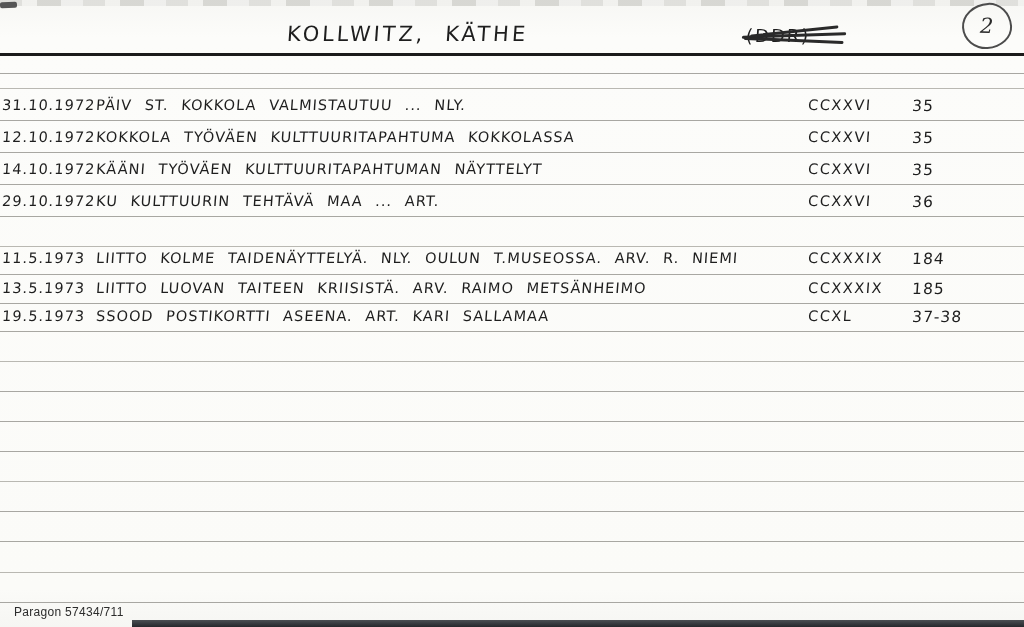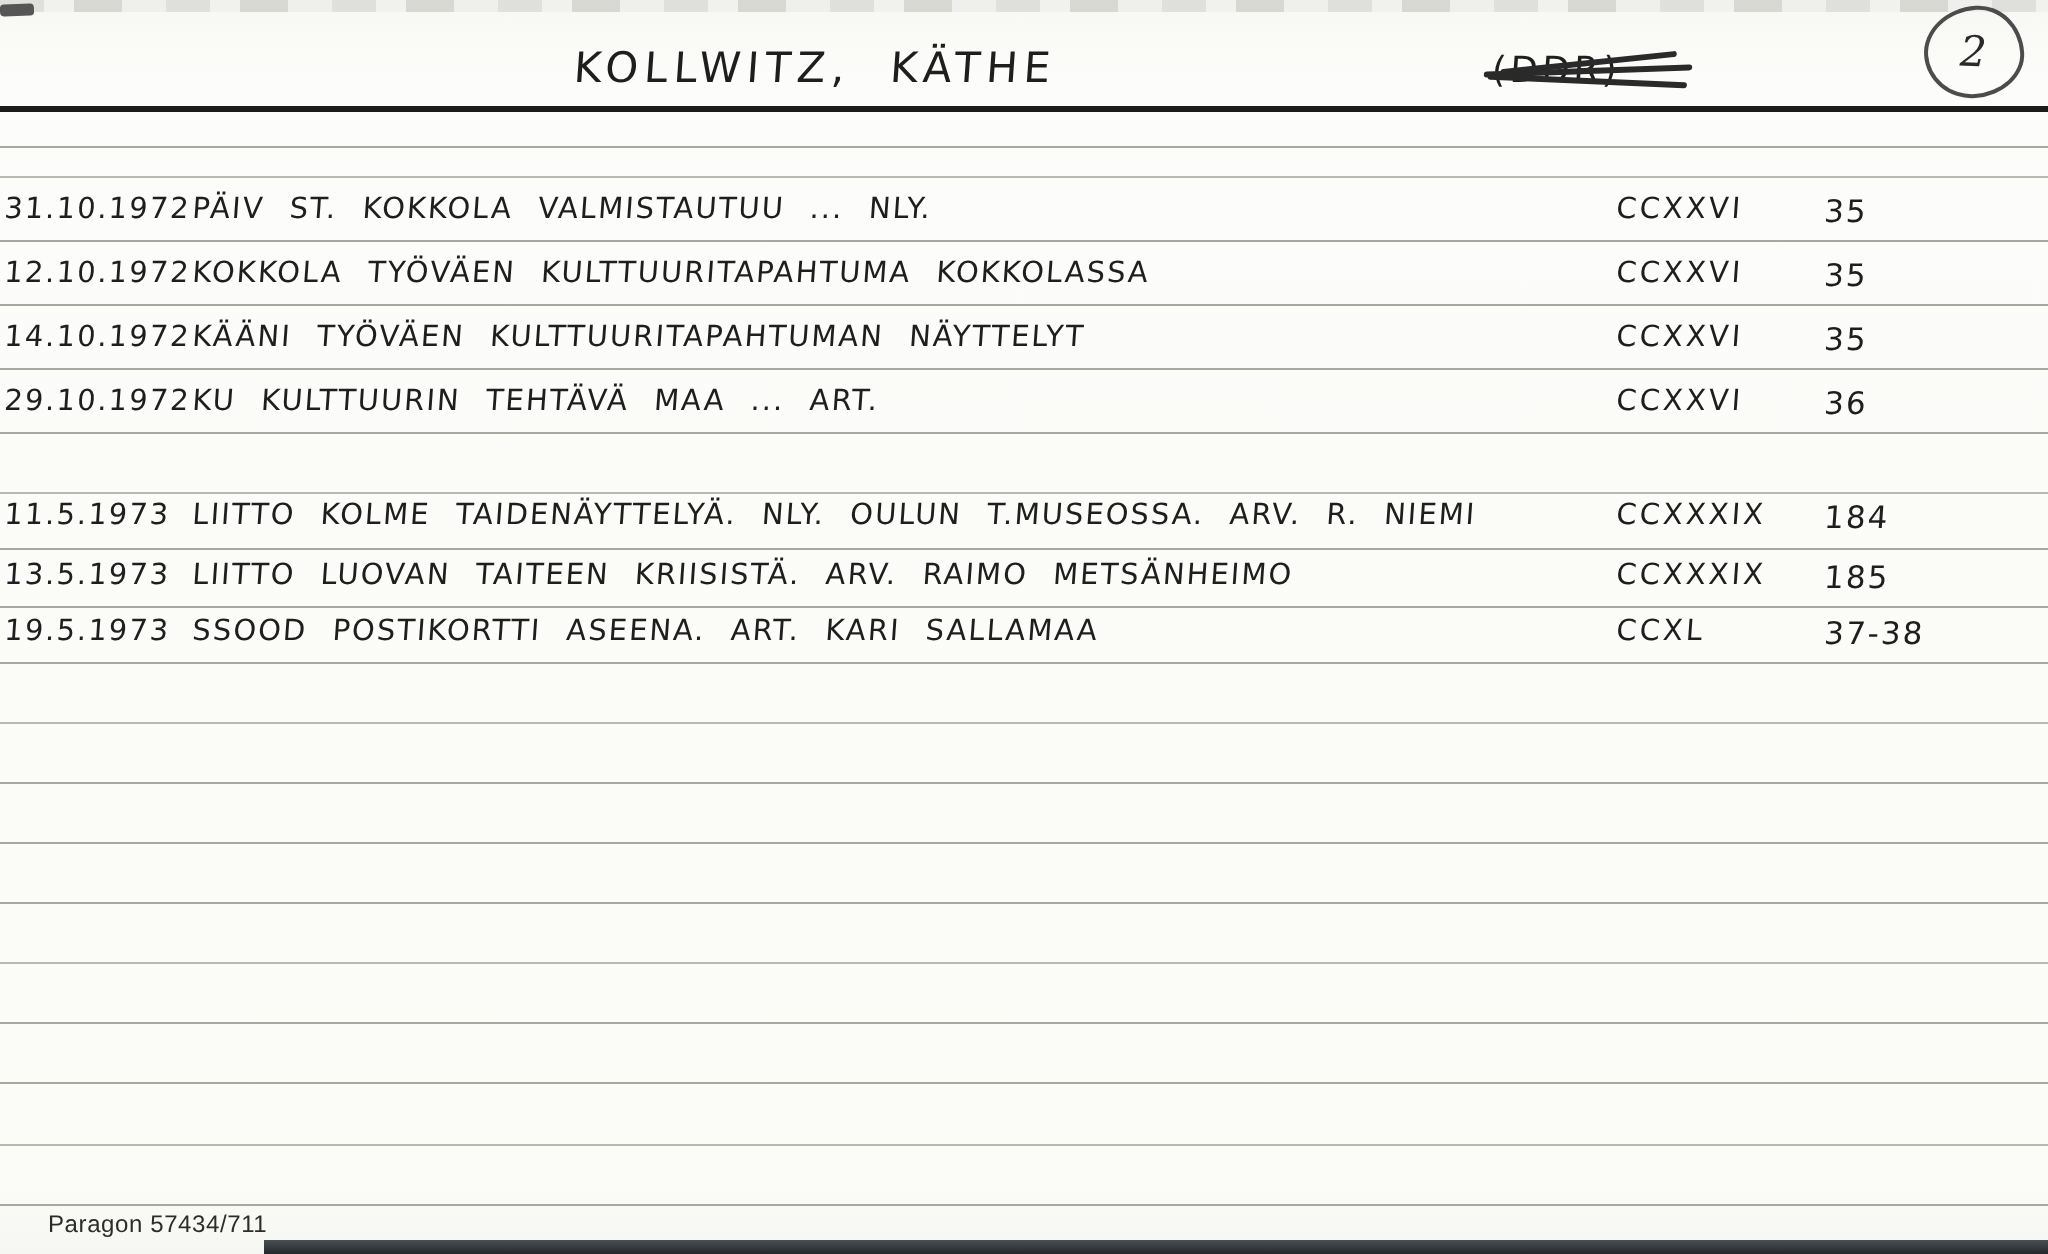--- a/index.html
+++ b/index.html
@@ -35,21 +35,21 @@
          border:2px solid #4c4c4c;border-radius:55% 45% 52% 48%/50% 54% 46% 50%;
          transform:rotate(-4deg);display:flex;align-items:center;justify-content:center;}
   .badge span{font-family:"DejaVu Serif",serif;font-style:italic;font-size:21px;color:#2a2a2a;transform:rotate(6deg);}
 
   .row{position:absolute;left:0;right:0;height:22px;font-size:14.5px;}
   .row .date{position:absolute;left:2px;}
   .row .desc{position:absolute;left:96px;}
   .row .vol{position:absolute;left:808px;letter-spacing:1.5px;}
   .row .pg{position:absolute;left:912px;font-size:15.5px;}
 
-  .footer{position:absolute;left:24px;top:605px;font-size:12px;color:#2c2c2c;letter-spacing:.3px;}
+  .footer{position:absolute;left:14px;top:605px;font-size:12px;color:#2c2c2c;letter-spacing:.3px;}
 </style>
 </head>
 <body>
 
 <div class="card">
 
   <div class="scan-top"></div>
   <div class="scan-corner"></div>
 
   <div class="title hand">KOLLWITZ, KÄTHE</div>

